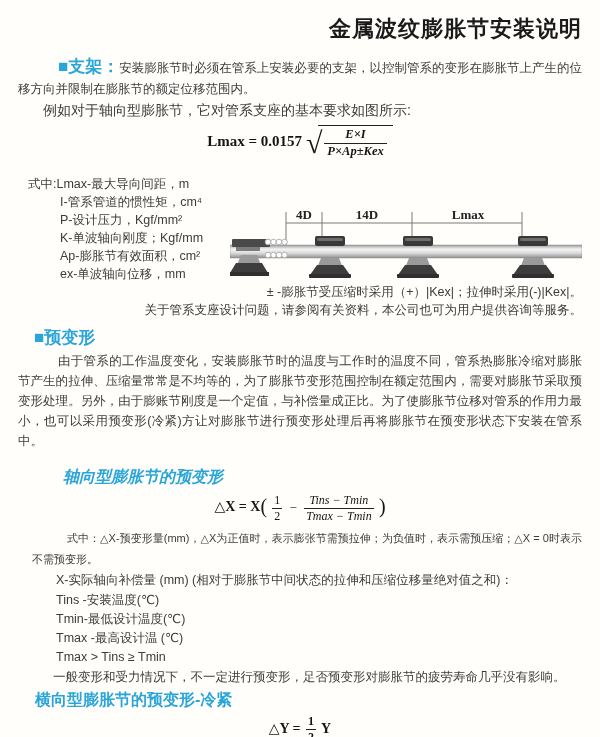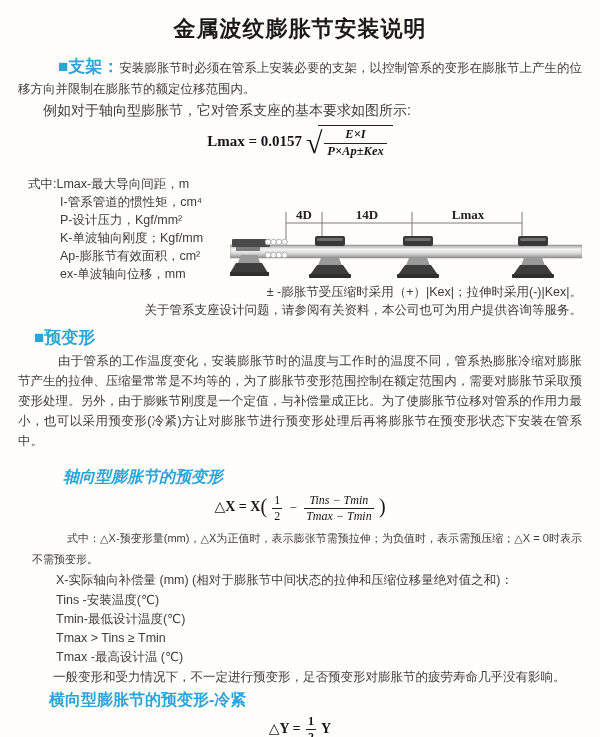--- a/index.html
+++ b/index.html
@@ -5,21 +5,21 @@
   :root{ --blue:#29a5da; --ink:#3c3c3c; --formula:#151515; }
   *{box-sizing:border-box;}
   body{margin:0;background:#ffffff;}
   .page{
     width:600px;height:737px;position:relative;overflow:hidden;
     background:#fffefb;color:var(--ink);
     font-family:"Liberation Sans","DejaVu Sans",sans-serif;
     padding:12px 18px 0 18px;
   }
   .title{
-    font-size:22px;font-weight:bold;color:#1a1a1a;text-align:center;
+    font-size:22px;font-weight:bold;color:#1a1a1a;text-align:right;
     margin:2px 0 12px 0;letter-spacing:1px;
   }
   .sec-head{color:var(--blue);font-size:17px;font-weight:bold;}
   .support-para{font-size:12.5px;line-height:21px;text-indent:40px;margin:0;text-align:justify;}
   .example{font-size:14px;line-height:21px;text-indent:25px;margin:0;}
 
   .formula{font-family:"Liberation Serif","DejaVu Serif",serif;color:var(--formula);text-align:center;}
   .f1{margin:4px 0 2px 0;font-size:15px;font-weight:bold;}
   .sqrt{display:inline-flex;align-items:center;vertical-align:middle;}
   .sqrt-glyph{font-size:30px;font-weight:normal;line-height:1;margin-right:-4px;transform:translateY(1px);}
@@ -33,21 +33,21 @@
   .ind-a{margin-left:10px;}
   .ind-b{margin-left:42px;}
   .ind-c{margin-left:35px;text-align:right;}
   .pipe-svg{position:absolute;top:30px;right:0;}
 
   .blue-square-head{color:var(--blue);font-size:17px;font-weight:bold;margin:8px 0 2px 16px;line-height:22px;}
   .preform-body{font-size:12.5px;line-height:20px;text-indent:40px;margin:0;text-align:justify;}
 
   .sub-head{color:var(--blue);font-size:16px;font-weight:bold;line-height:20px;}
   .sub-head.axial{margin:16px 0 0 45px;font-style:italic;}
-  .sub-head.lateral{margin:2px 0 0 31px;}
+  .sub-head.lateral{margin:2px 0 0 17px;}
 
   .f2{margin:6px 0 4px 0;font-size:13px;}
   .f2 .lhs{font-weight:bold;font-size:14px;}
   .bigp{font-size:20px;font-weight:normal;vertical-align:-2px;}
   .frac2{display:inline-flex;flex-direction:column;align-items:center;font-size:12px;line-height:1.25;vertical-align:middle;margin:0 2px;}
   .frac2 .den{border-top:1px solid #222;padding:0 2px;}
   .frac2 .num{padding:0 2px;}
   .frac2.it{font-style:italic;}
   .minus{padding:0 2px;}
 
@@ -176,22 +176,22 @@
       <span class="num">Tins − Tmin</span>
       <span class="den">Tmax − Tmin</span>
     </span>
     <span class="bigp">)</span>
   </div>
 
   <p class="axial-explain">式中：△X-预变形量(mm)，△X为正值时，表示膨张节需预拉伸；为负值时，表示需预压缩；△X = 0时表示不需预变形。</p>
   <div class="line-x">X-实际轴向补偿量 (mm) (相对于膨胀节中间状态的拉伸和压缩位移量绝对值之和)：</div>
   <div class="temp-line">Tins -安装温度(℃)</div>
   <div class="temp-line">Tmin-最低设计温度(℃)</div>
+  <div class="temp-line">Tmax -最高设计温 (℃)</div>
   <div class="temp-line">Tmax &gt; Tins ≥ Tmin</div>
-  <div class="temp-line">Tmax -最高设计温 (℃)</div>
   <p class="note-line">一般变形和受力情况下，不一定进行预变形，足否预变形对膨胀节的疲劳寿命几乎没有影响。</p>
 
   <div class="sub-head lateral">横向型膨胀节的预变形-冷紧</div>
 
   <div class="formula f3">
     <span>△Y =</span>
     <span class="frac2">
       <span class="num">1</span>
       <span class="den">2</span>
     </span>

